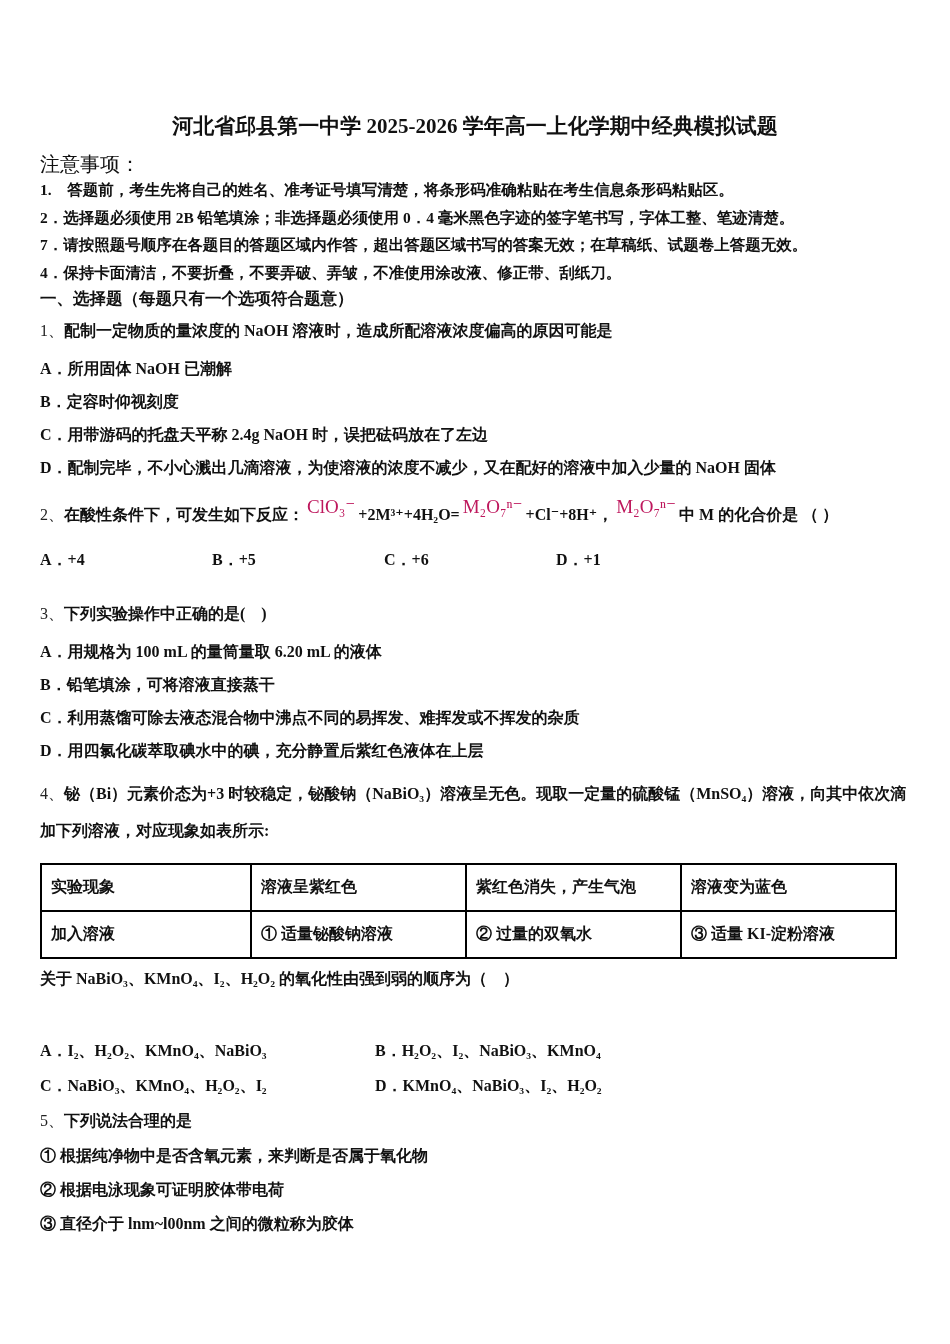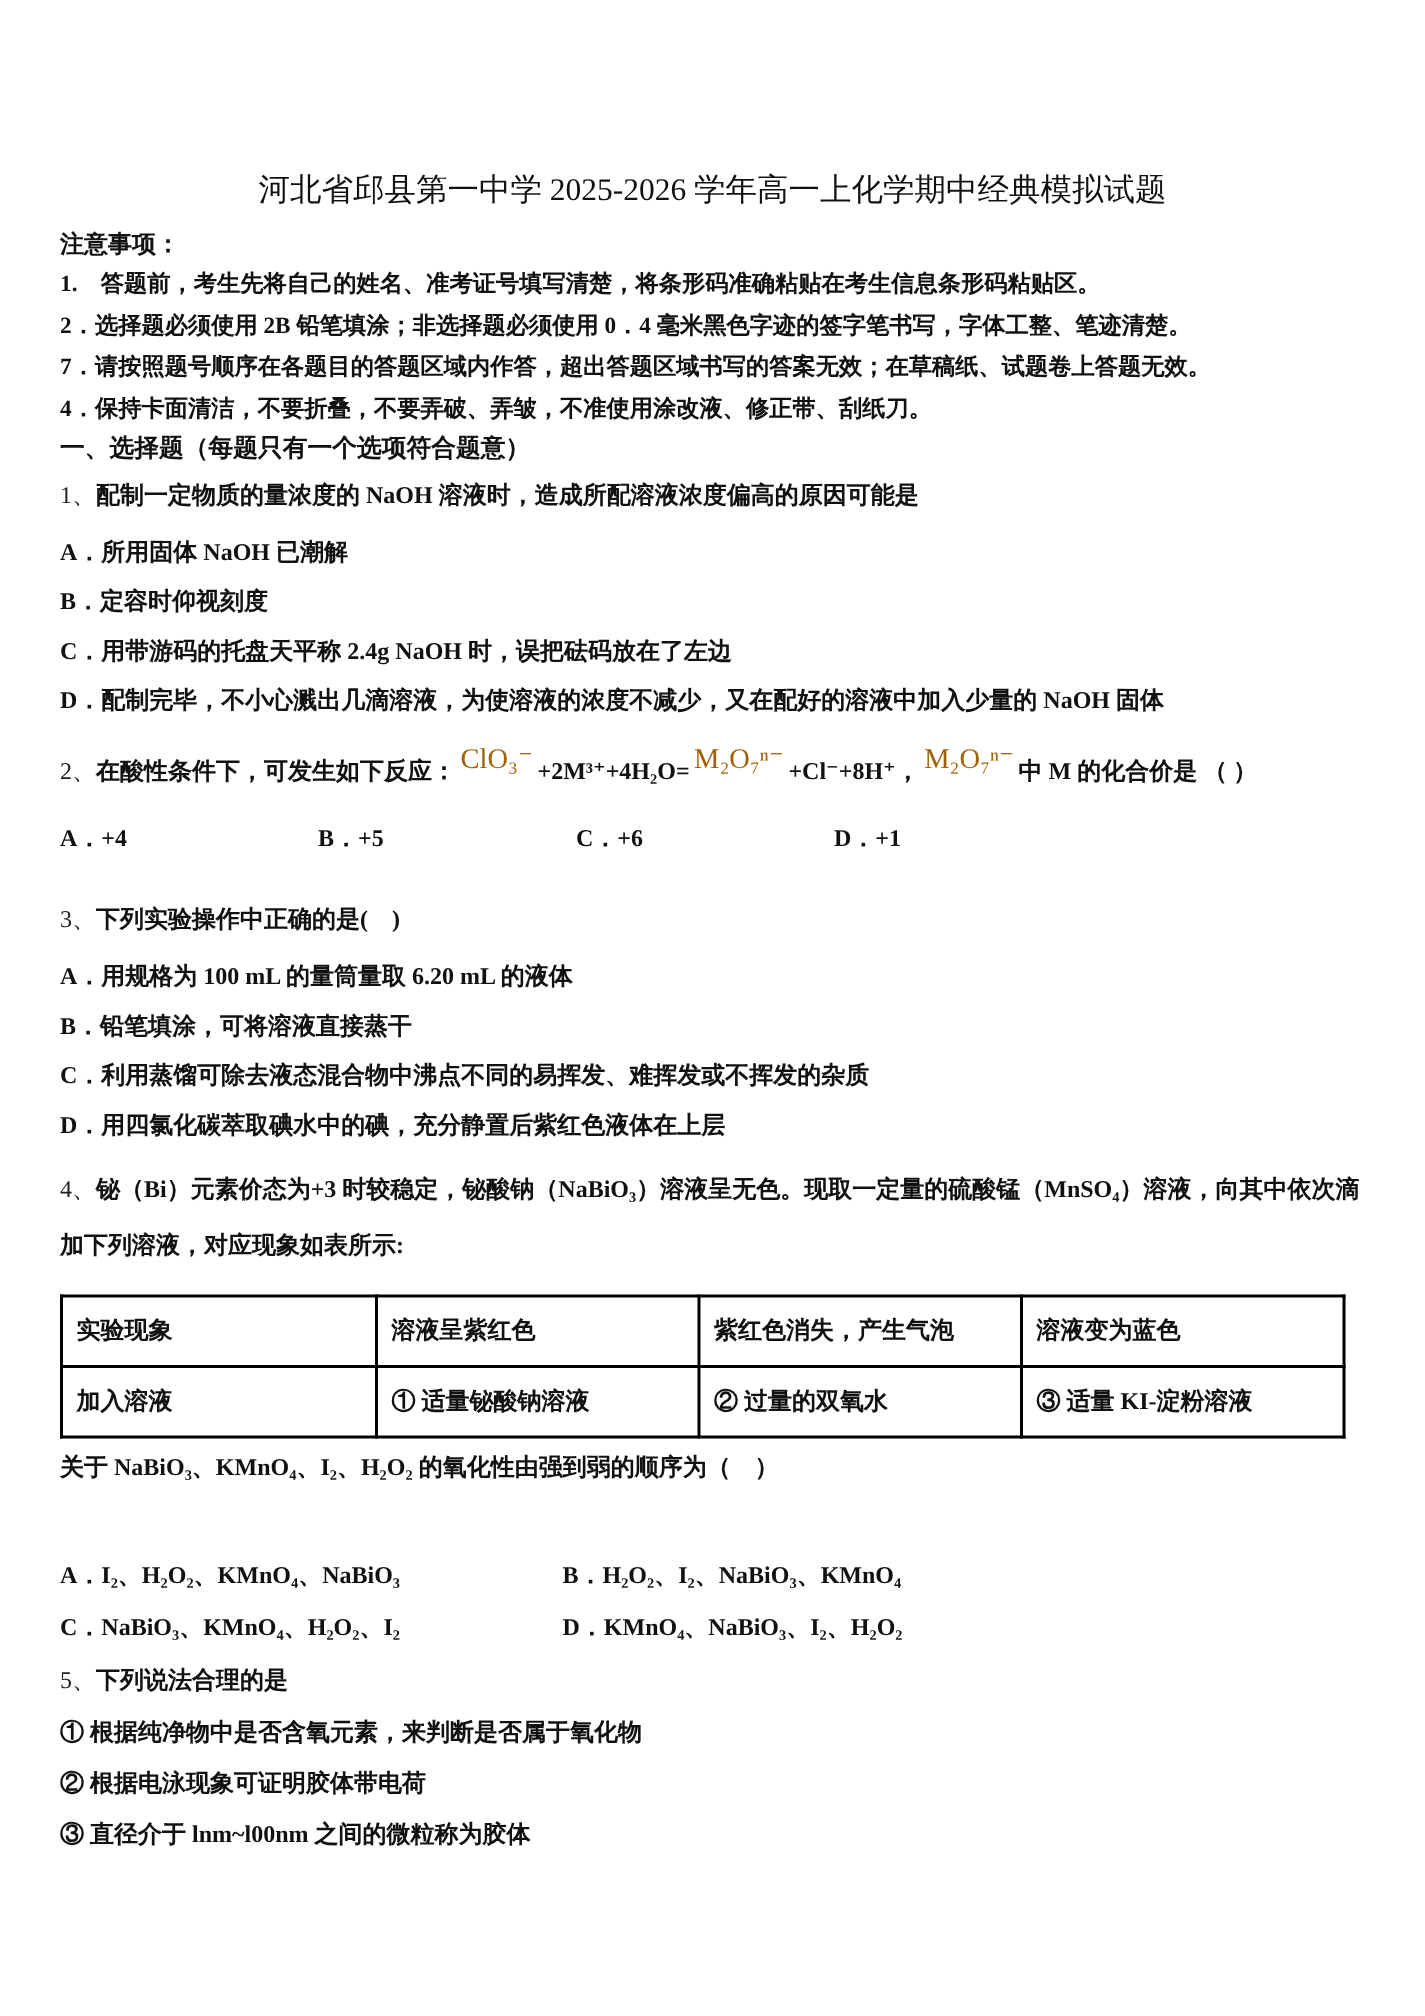--- a/index.html
+++ b/index.html
@@ -16,27 +16,27 @@
   }
   .page {
     box-sizing: border-box;
     width: 950px;
     height: 1344px;
     padding: 112px 40px 0 40px;
   }
   .title {
     text-align: center;
     font-size: 21px;
-    font-weight: normal;
+    font-weight: bold;
     margin: 0 0 12px 0;
     line-height: 28px;
   }
   .notice-heading {
-    font-size: 16px;
-    font-weight: bold;
+    font-size: 20px;
+    font-weight: normal;
     margin: 0;
     line-height: 24px;
   }
   .notice-item {
     font-size: 15.5px;
     font-weight: bold;
     margin: 0;
     line-height: 27.5px;
   }
   .section-heading {
@@ -69,21 +69,21 @@
     font-size: 16px;
     font-weight: bold;
     line-height: 40px;
     white-space: nowrap;
   }
   .formula {
     display: inline-block;
     font-family: "Liberation Serif", "DejaVu Serif", serif;
     font-weight: normal;
     font-size: 19px;
-    color: #a16207;
+    color: #be185d;
     position: relative;
     top: -7px;
     padding: 0 3px;
   }
   .inline-options-row {
     display: flex;
     margin: 14px 0 0 0;
     font-size: 16px;
     font-weight: bold;
     line-height: 22px;

